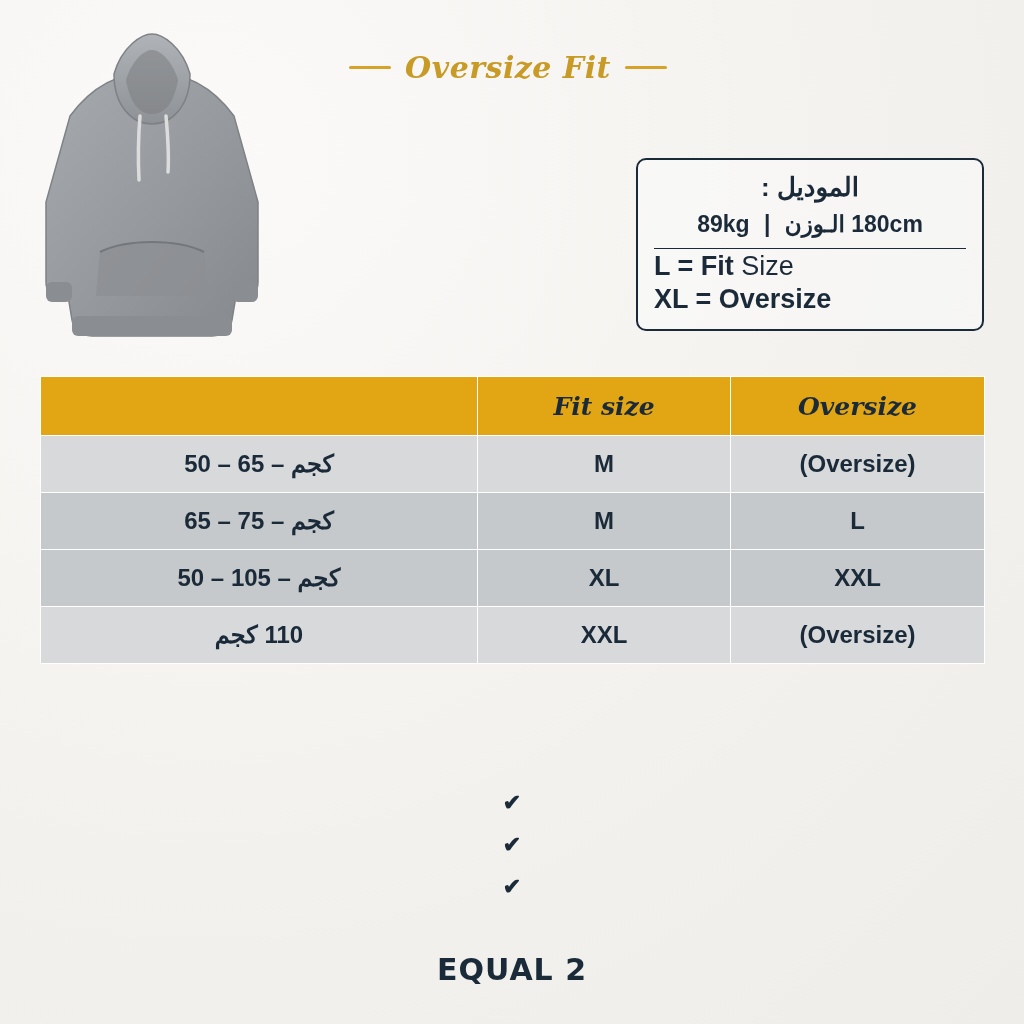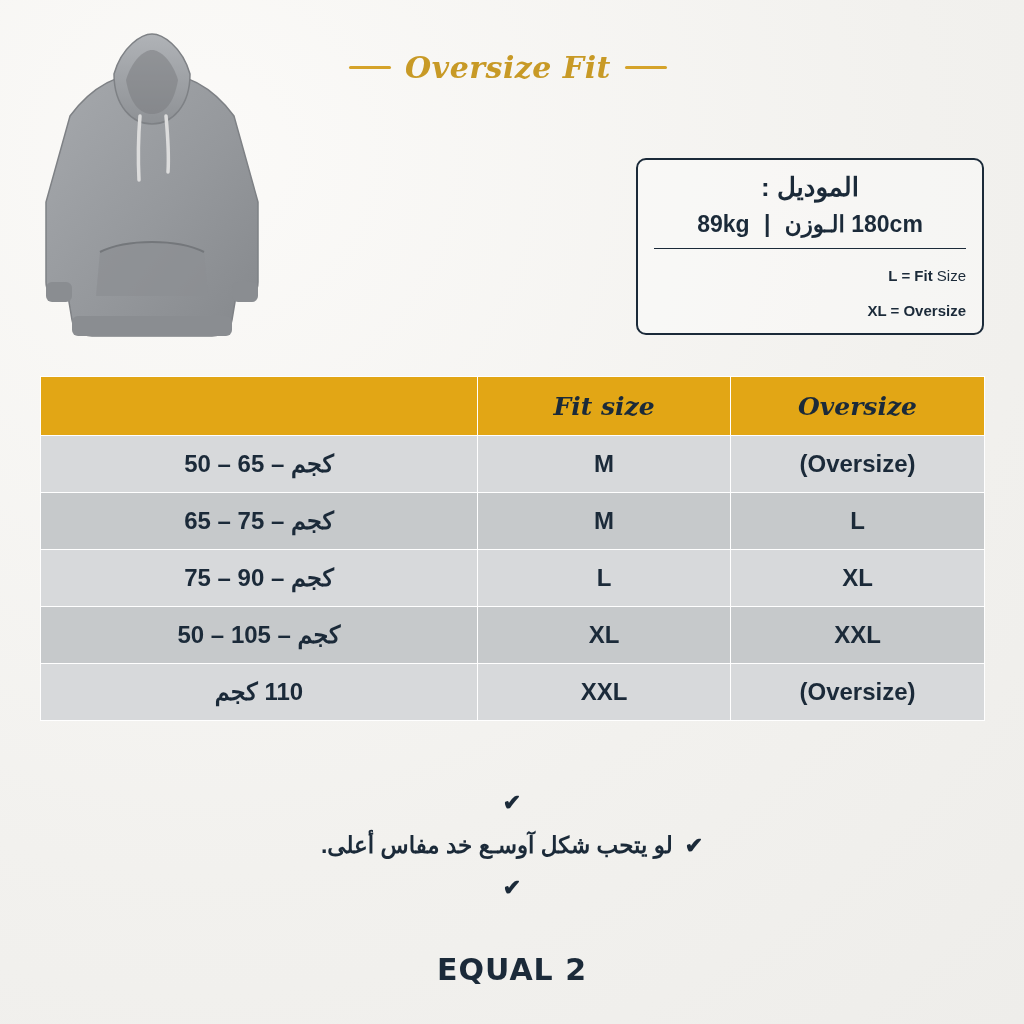--- a/index.html
+++ b/index.html
@@ -101,25 +101,25 @@
     text-align: center;
     font-size: 23px;
     font-weight: bold;
     color: #1b2a39;
     padding-bottom: 10px;
     border-bottom: 1.5px solid #1b2a39;
     direction: rtl;
   }
   .model-line .sep { margin: 0 8px; color:#1b2a39; }
   .model-eq {
-    text-align: right;
-    font-size: 15px;
-    font-weight: bold;
-    color: #1b2a39;
-    margin-top: 18px;
+    text-align: left;
+    font-size: 27px;
+    font-weight: bold;
+    color: #1b2a39;
+    margin-top: 2px;
   }
   .model-eq .light { font-weight: normal; }
 
   
   .table {
     position: absolute;
     left: 40px;
     top: 376px;
     width: 944px;
     border-collapse: collapse;
@@ -287,45 +287,39 @@
       <tr class="row light">
         <td class="weight-cell">كجم – 65 – 50</td>
         <td>M</td>
         <td class="note-cell">(Oversize)</td>
       </tr>
       <tr class="row dark">
         <td class="weight-cell">كجم – 75 – 65</td>
         <td>M</td>
         <td>L</td>
       </tr>
-      <tr class="row light">
-        <td class="weight-cell">كجم – 90 – 75</td>
-        <td>L</td>
-        <td>XL</td>
-      </tr>
       <tr class="row dark">
         <td class="weight-cell">كجم – 105 – 50</td>
         <td>XL</td>
         <td>XXL</td>
       </tr>
       <tr class="row light">
         <td class="weight-cell">110 كجم</td>
         <td>XXL</td>
         <td class="note-cell">(Oversize)</td>
       </tr>
     </tbody>
   </table>
 
   <div class="notes">
     <div class="note-row">
       <span class="check">✔</span>
     </div>
     <div class="note-row">
       <span class="check">✔</span>
-      <span>لو يتحب شكل آوسـع خد مفاس أعلى.</span>
     </div>
     <div class="note-row">
       <span class="check">✔</span>
     </div>
   </div>
 
   <div class="brand">EQUAL 2</div>
 
 </div>
 

